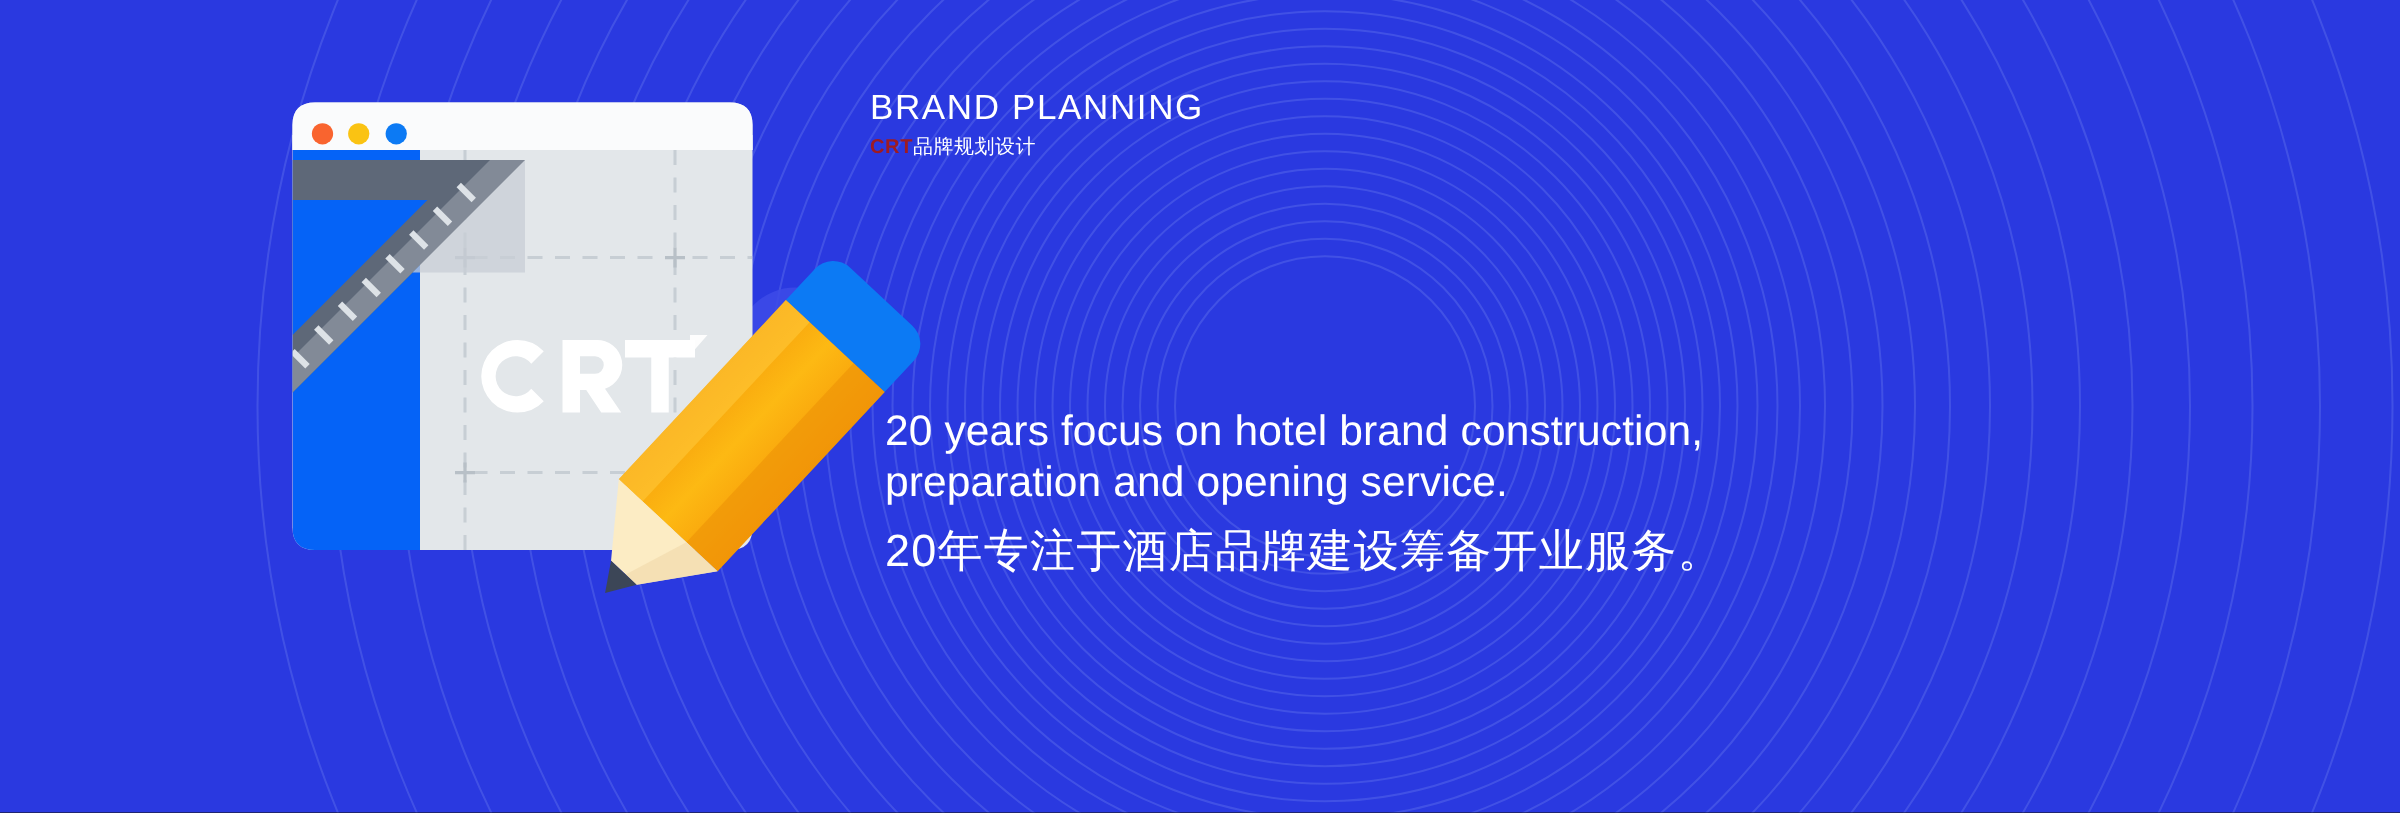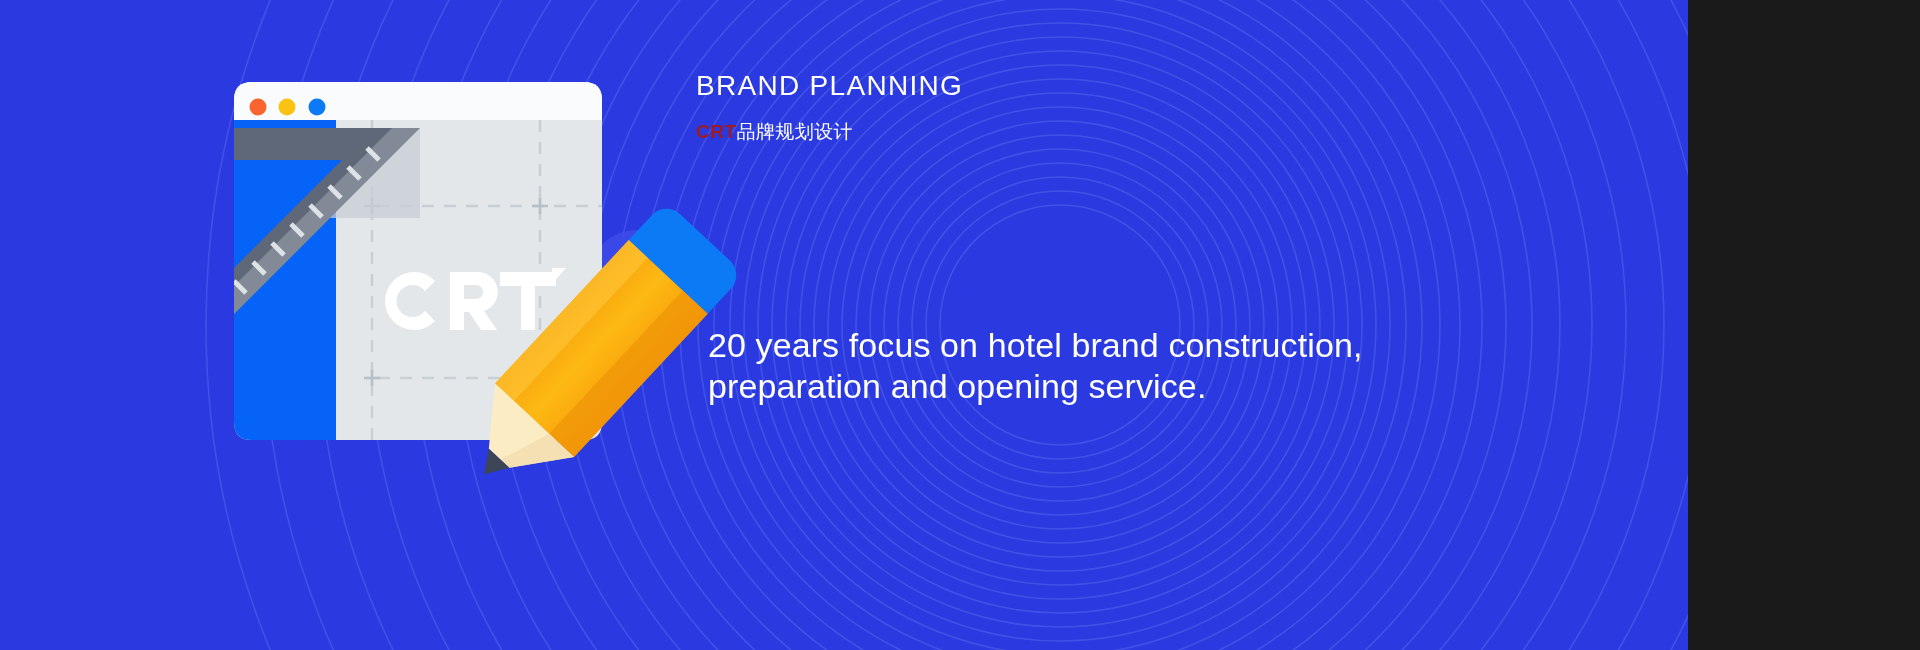--- a/index.html
+++ b/index.html
@@ -3,21 +3,21 @@
 <meta charset="utf-8">
 <title>CRT Brand Planning Design Banner</title>
 <style>
   html, body {
     margin: 0;
     padding: 0;
     background: #1a1a1a;
   }
   #banner {
     position: relative;
-    width: 1688px;
+    width: 1920px;
     height: 650px;
     overflow: hidden;
     background: #2A39E0;
     font-family: "Liberation Sans", "DejaVu Sans", sans-serif;
     -webkit-font-smoothing: antialiased;
   }
 
   
   #arc-pattern {
     position: absolute;
@@ -53,22 +53,22 @@
   }
   .heading-line {
     font-size: 28px;
     line-height: 31px;
     letter-spacing: 1.3px;
     color: #ffffff;
     font-weight: 400;
     white-space: nowrap;
   }
   .sub-heading {
-    margin-top: 19px;
-    font-size: 19px;
+    margin-top: 5px;
+    font-size: 16px;
     line-height: 24px;
     letter-spacing: 0.4px;
     white-space: nowrap;
   }
   .sub-heading .crt-mark {
     color: #9E1B22;
     font-weight: 700;
     letter-spacing: 0.5px;
   }
   .sub-heading .cn {
@@ -258,16 +258,17 @@
 
     <div class="heading-block">
       <div class="heading-line">BRAND PLANNING</div>
       <div class="sub-heading">
         <span class="crt-mark">CRT</span><span class="cn">品牌规划设计</span>
       </div>
     </div>
 
     <div class="tagline-block">
       <div class="tagline-en">20 years focus on hotel brand construction, preparation and opening service.</div>
+      <div class="tagline-cn">20年专注于酒店品牌建设筹备开业服务。</div>
     </div>
 
   </div>
 </div>
 
 </body></html>

